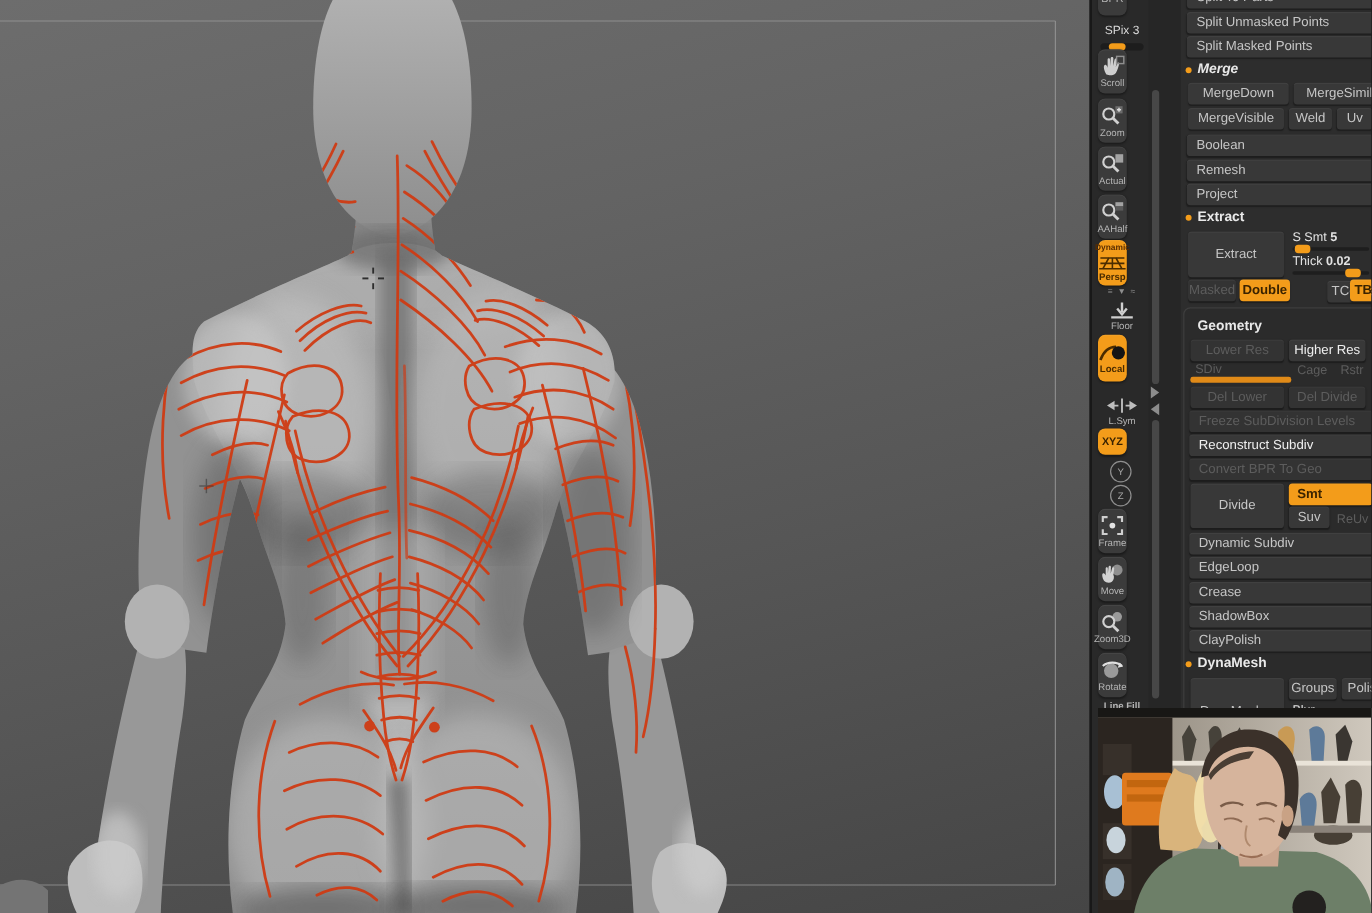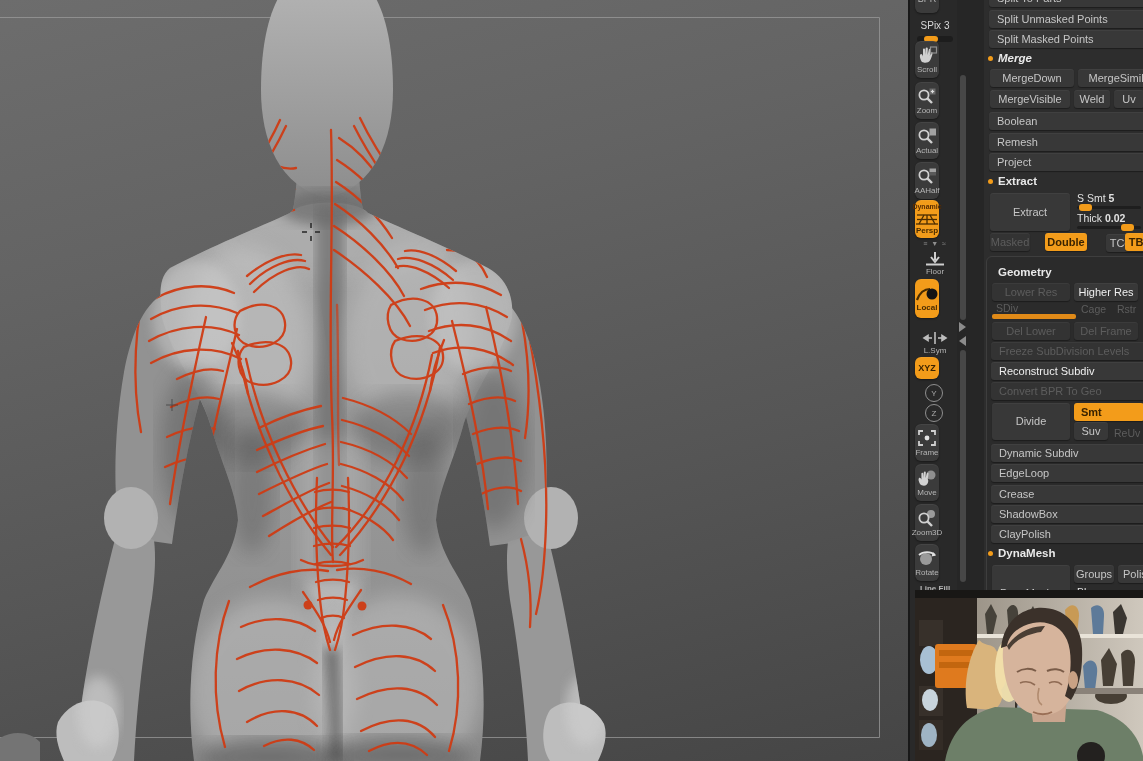--- a/index.html
+++ b/index.html
@@ -434,34 +434,34 @@
     <div class="p-btn" style="top:193px;left:6px;width:80px;height:38px;line-height:38px;">Extract</div>
     <div class="sl-lbl" style="top:192px;left:93px;"><span>S Smt</span>&nbsp;<b>5</b></div>
     <div class="sl-track" style="top:206px;left:93px;width:64px;">
         <div class="sl-thumb" style="left:2px;"></div>
       </div>
     <div class="sl-lbl" style="top:212px;left:93px;"><span>Thick</span>&nbsp;<b>0.02</b></div>
     <div class="sl-track" style="top:226px;left:93px;width:64px;">
         <div class="sl-thumb" style="left:44px;"></div>
       </div>
     <div class="p-btn dis" style="top:233px;left:6px;width:40px;">Masked</div>
-    <div class="p-btn org" style="top:233px;left:49px;width:42px;margin-left:12px;">Double</div>
+    <div class="p-btn org" style="top:233px;left:49px;width:42px;">Double</div>
     <div class="p-btn" style="top:234px;left:94px;width:44px;margin-left:28px;">TCorne</div>
     <div class="p-btn org" style="top:233px;left:141px;width:40px;">TBord</div>
 
     <div class="geo-box"></div>
     <div class="p-hdr" style="top:265px;">Geometry</div>
     <div class="p-btn dis" style="top:283px;left:8px;width:78px;">Lower Res</div>
     <div class="p-btn lit" style="top:283px;left:90px;width:64px;">Higher Res</div>
     <div class="sl-lbl gray-lbl" style="top:302px;left:12px;">SDiv</div>
     <div class="sdiv-bar" style="top:314px;left:8px;width:84px;height:5px;"></div>
     <div class="sl-lbl gray-lbl" style="top:303px;left:97px;">Cage</div>
     <div class="sl-lbl gray-lbl" style="top:303px;left:133px;">Rstr</div>
     <div class="p-btn dis" style="top:322px;left:8px;width:78px;">Del Lower</div>
-    <div class="p-btn dis" style="top:322px;left:90px;width:64px;">Del Frame</div>
+    <div class="p-btn dis" style="top:322px;left:90px;width:64px;">Del Divide</div>
     <div class="p-bar dis" style="top:342px;left:7px;width:168px;">Freeze SubDivision Levels</div>
     <div class="p-bar lit" style="top:362px;left:7px;width:168px;">Reconstruct Subdiv</div>
     <div class="p-bar dis" style="top:382px;left:7px;width:168px;">Convert BPR To Geo</div>
     <div class="p-btn" style="top:403px;left:8px;width:78px;height:37px;line-height:37px;">Divide</div>
     <div class="p-btn org" style="top:403px;left:90px;width:70px;text-align:left;padding-left:7px;">Smt</div>
     <div class="p-btn" style="top:422px;left:90px;width:34px;">Suv</div>
     <div class="sl-lbl gray-lbl" style="top:415px;left:130px;margin-top:12px;">ReUv</div>
     <div class="p-bar" style="top:444px;left:7px;width:168px;">Dynamic Subdiv</div>
     <div class="p-bar" style="top:464px;left:7px;width:168px;">EdgeLoop</div>
     <div class="p-bar" style="top:485px;left:7px;width:168px;">Crease</div>

